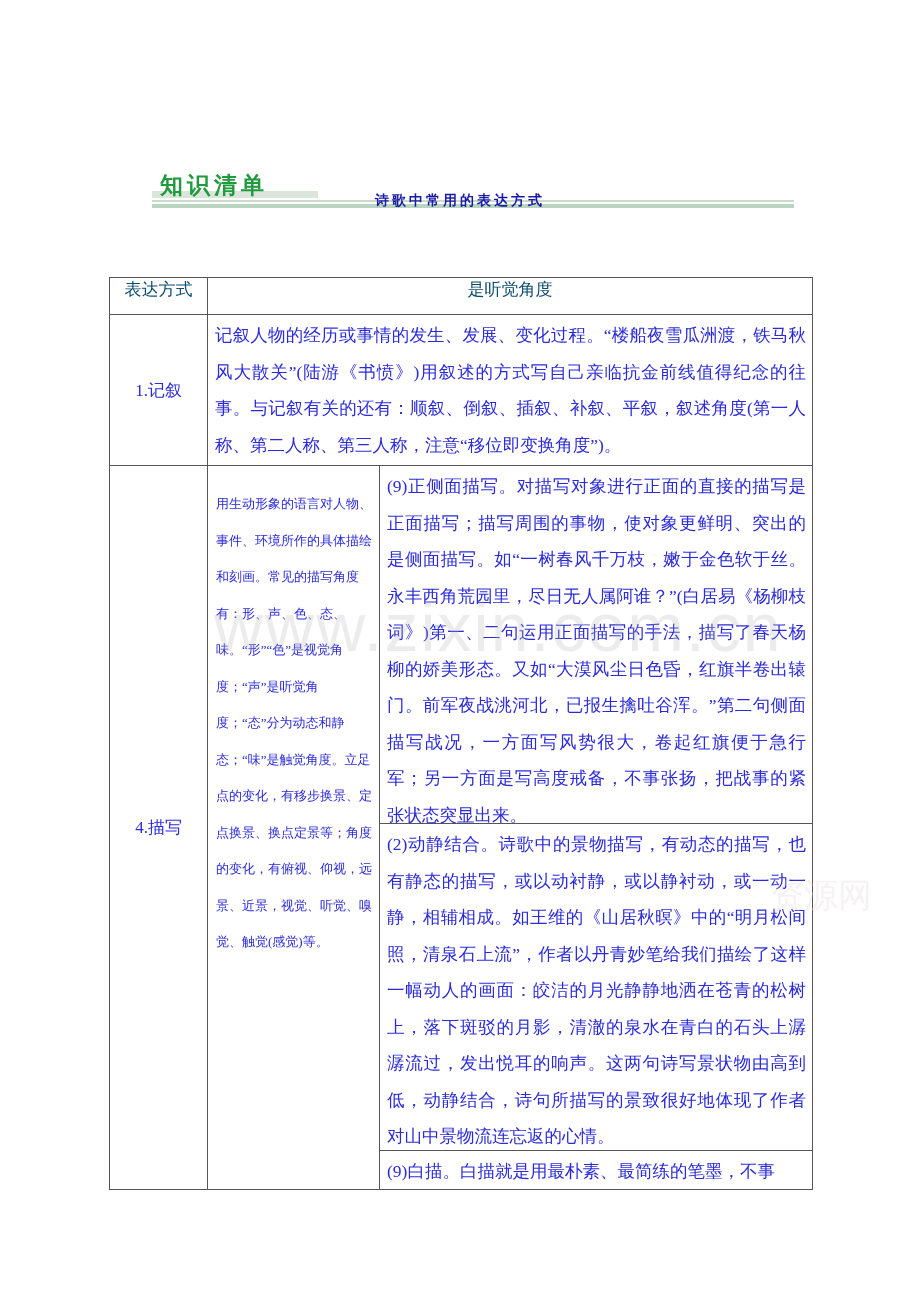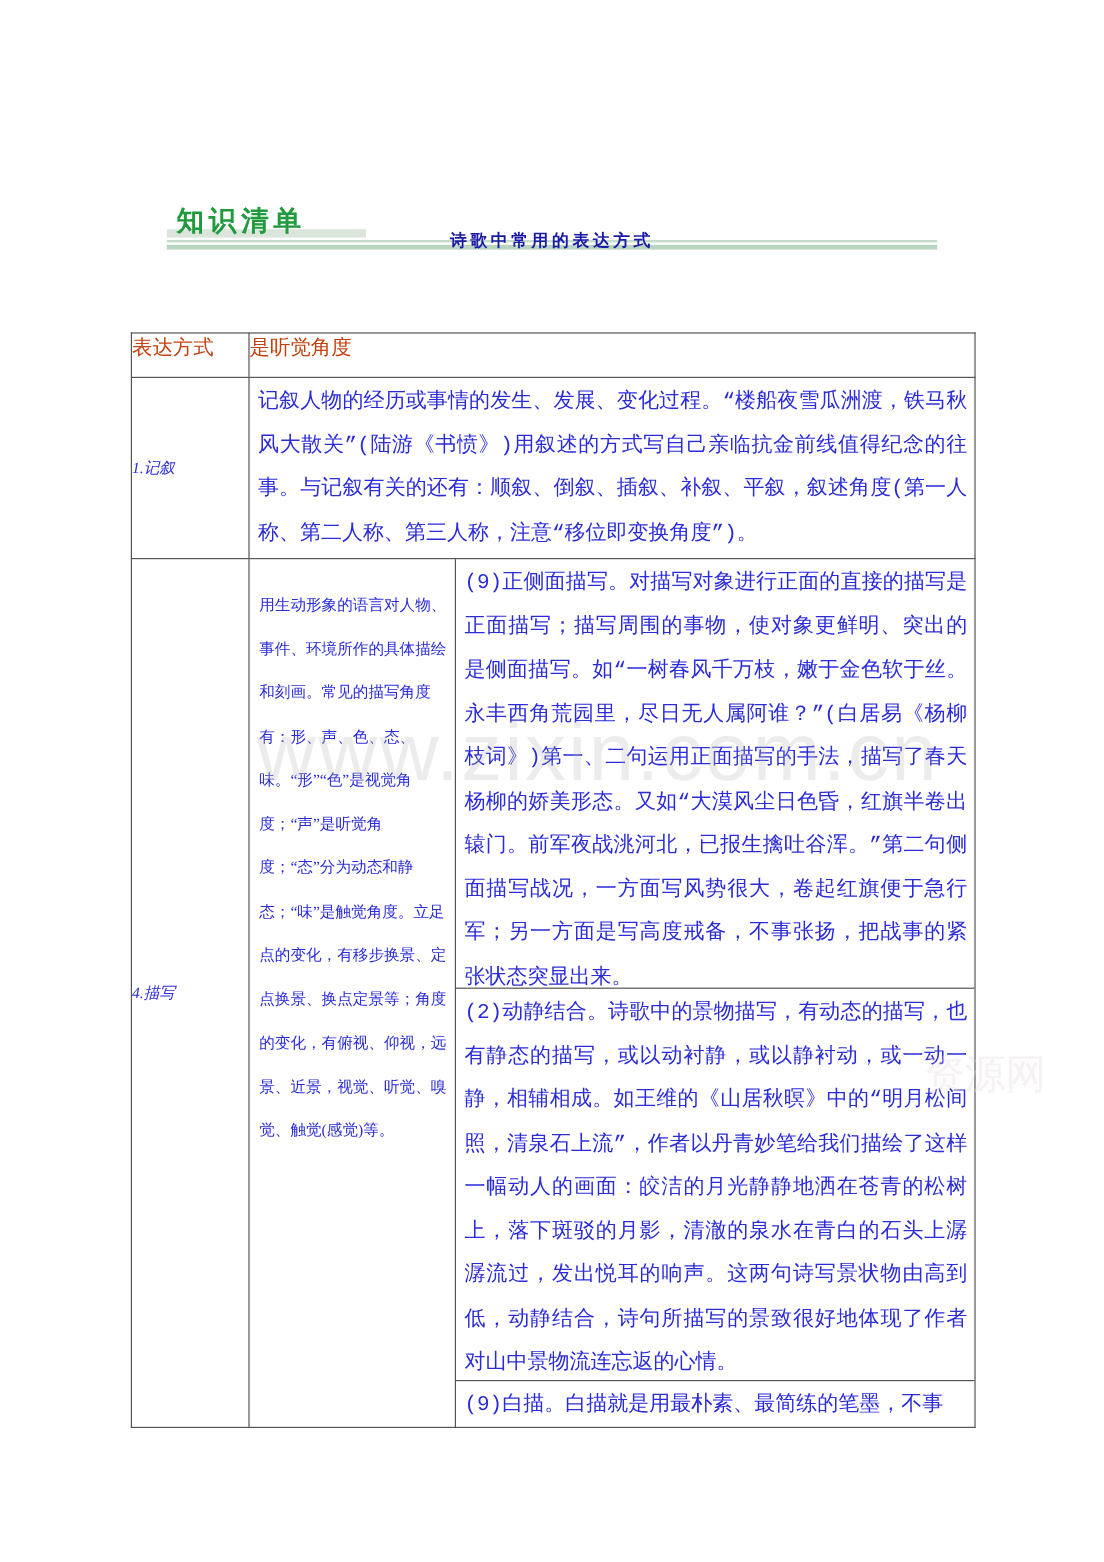--- a/index.html
+++ b/index.html
@@ -1,31 +1,31 @@
 <!DOCTYPE html>
 <html><head>
 <meta charset="utf-8">
 <style>
   html, body { margin:0; padding:0; background:#ffffff; }
   body { width:920px; height:1302px; position:relative; overflow:hidden;
          font-family: "Liberation Serif", "DejaVu Serif", serif; }
-  .banner { position:absolute; left:139px; top:170px; width:642px; height:40px;text-align:right; }
+  .banner { position:absolute; left:152px; top:170px; width:642px; height:40px;text-align:right; }
   .banner-title { position:absolute; left:8px; top:0; font-family:"DejaVu Sans", sans-serif;
                   font-weight:bold; font-size:23px; color:#1f9a3c; letter-spacing:4px; line-height:30px; }
   .banner-bar-short { position:absolute; left:0; top:21px; width:166px; height:7px; background:#dbe5dc; }
   .banner-line1 { position:absolute; left:0; top:30px; width:642px; height:2px; background:#c7dccb; }
   .banner-line2 { position:absolute; left:0; top:34px; width:642px; height:4px; background:#b9d4bf; }
   .subtitle { position:absolute; left:0; width:920px; top:192px; text-align:center;
               font-family:"DejaVu Serif", serif; font-size:14px; color:#1a1aa8; letter-spacing:3px; font-weight:bold; }
 
   table.kb { position:absolute; left:109px; top:277px; width:703px; border-collapse:collapse; table-layout:fixed; }
   table.kb td { border:1.5px solid #555; vertical-align:top; padding:0; }
-  .hdr td { height:36px; text-align:left; vertical-align:middle; font-size:17px; color:#c2410c; }
-  .cell-label { vertical-align:middle !important; font-size:13px; color:#2b2bd9;font-style:italic; }
-  .para { font-size:17.5px; line-height:36.5px; color:#2b2bd9; padding:2px 6px 2px 7px; text-align:justify;font-family:Liberation Mono, monospace; }
+  .hdr td { height:36px; text-align:center; vertical-align:middle; font-size:17px; color:#0c4a6e; }
+  .cell-label { text-align:center; vertical-align:middle !important; font-size:17px; color:#2b2bd9; }
+  .para { font-size:17.5px; line-height:36.5px; color:#2b2bd9; padding:2px 6px 2px 7px; text-align:justify; }
   .subcell { border-bottom:1.5px solid #555; }
   .subcell:last-child { border-bottom:none; }
   .mid { font-size:13px; line-height:36.5px; color:#2b2bd9; padding:20px 4px 0 8px; }
   .watermark { position:absolute; left:214px; top:588px; font-family:Liberation Sans, sans-serif;
                font-size:68px; color:rgba(180,180,180,0.25); letter-spacing:2px; pointer-events:none; }
   .watermark2 { position:absolute; left:770px; top:873px; font-family:"DejaVu Sans", sans-serif;
                font-size:34px; color:rgba(230,215,220,0.35); pointer-events:none; }
 </style>
 </head>
 <body>

